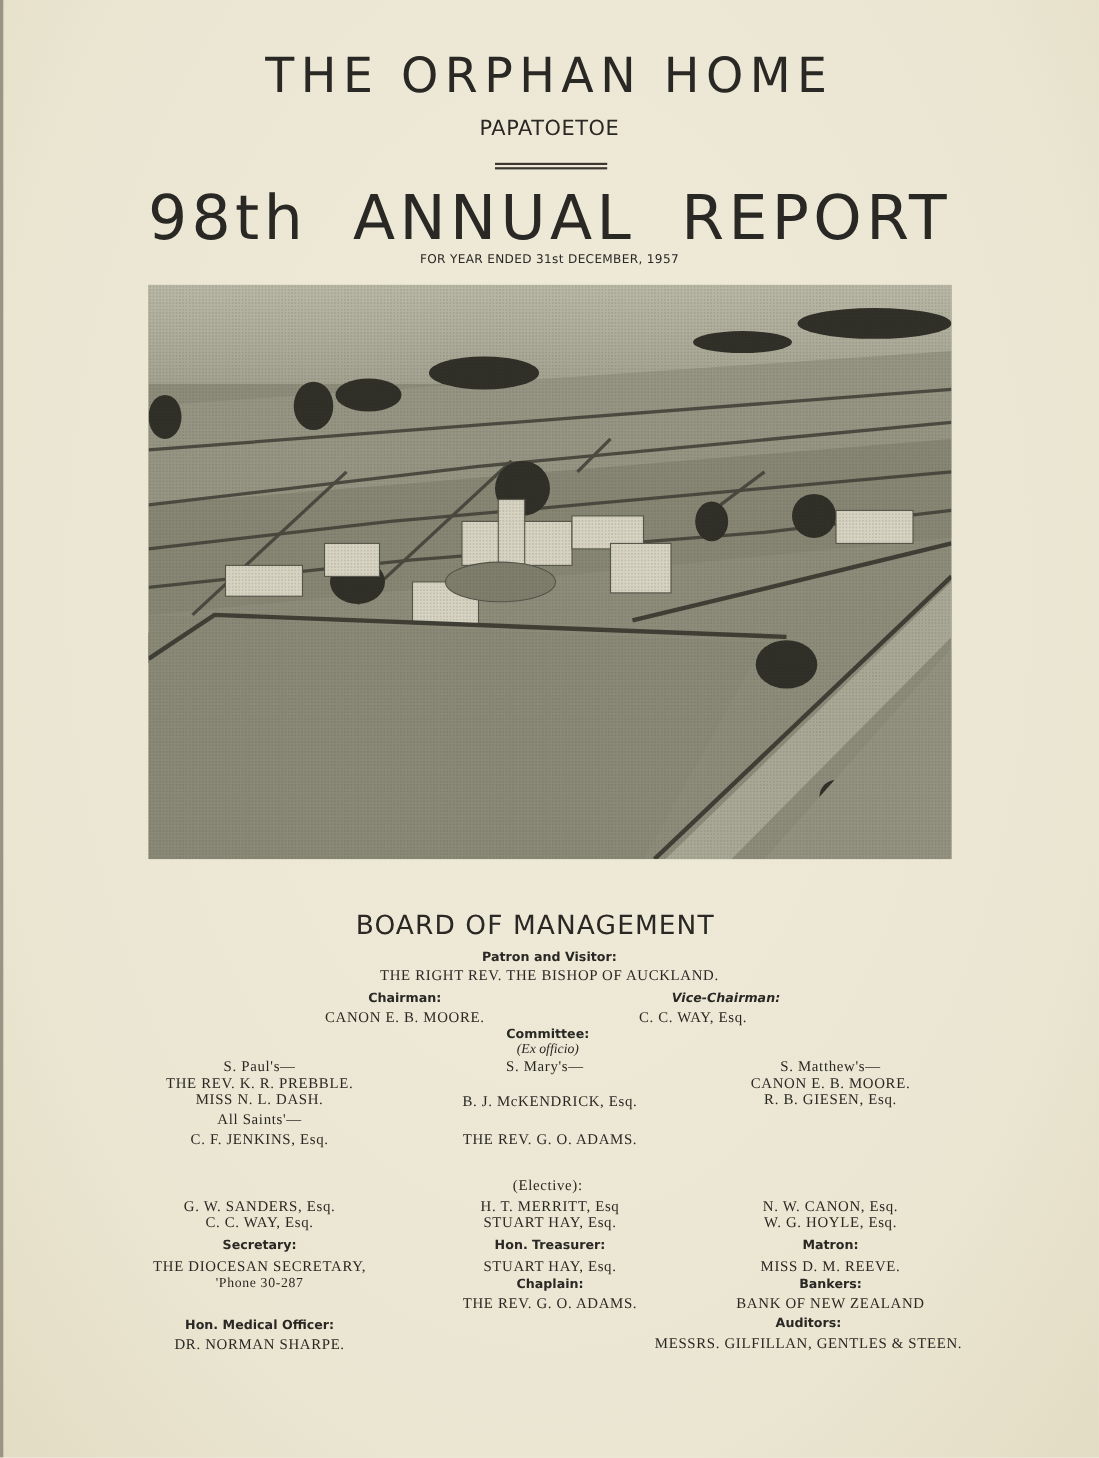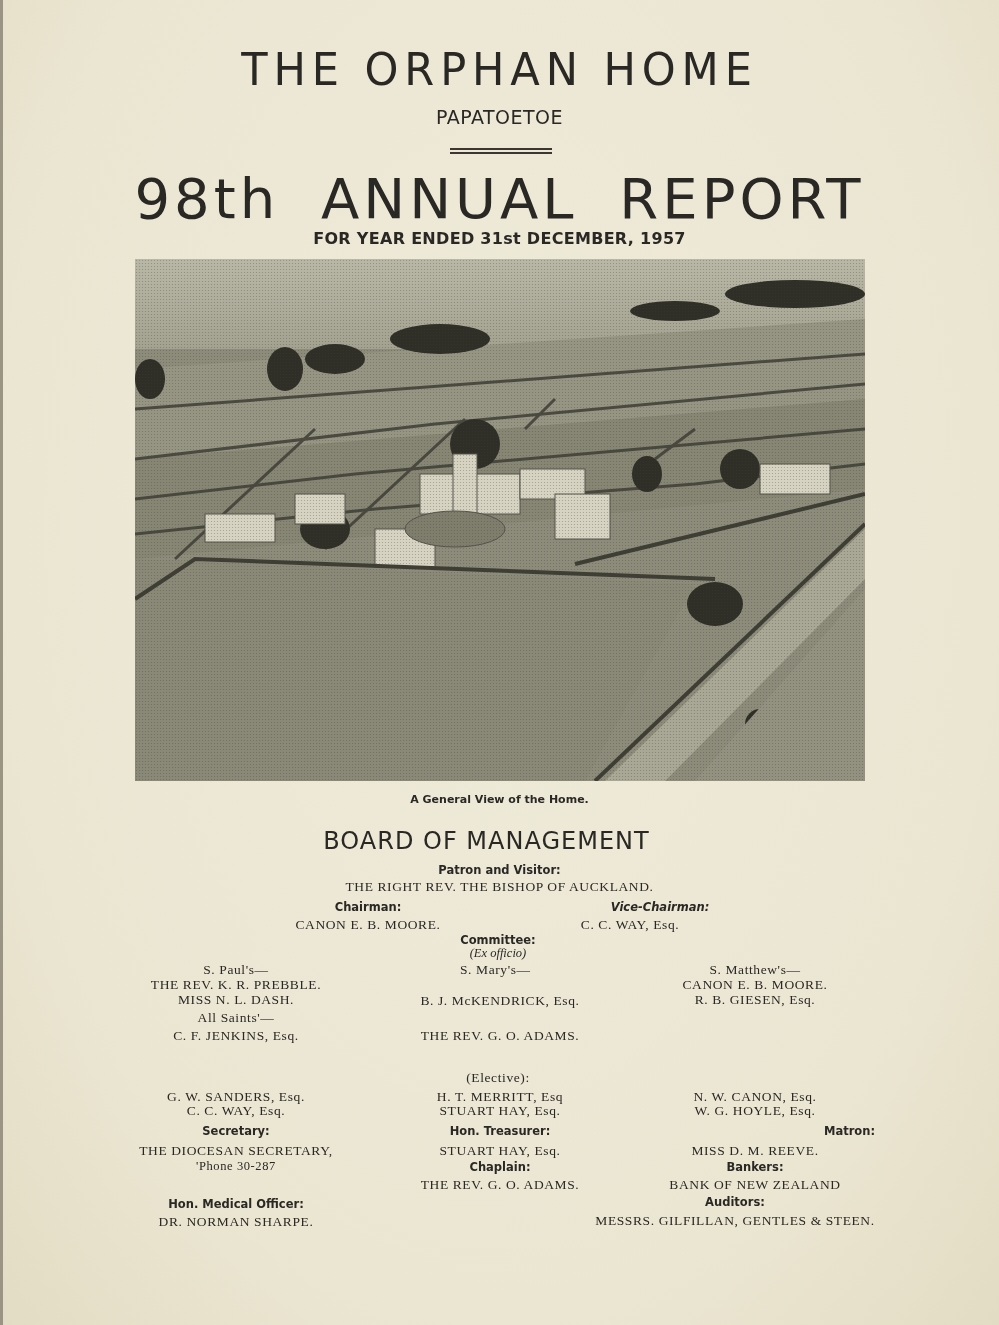--- a/index.html
+++ b/index.html
@@ -26,21 +26,21 @@
     .subtitle { left: 0; width: 999px; top: 106px; font-size: 19px; letter-spacing: 0.5px; }
     .rule {
       position: absolute; left: 450px; width: 102px; top: 148px; height: 6px;
       border-top: 2px solid #3a3732; border-bottom: 2px solid #3a3732; box-sizing: border-box;
     }
     .report-title {
       left: 0; width: 999px; top: 166px;
       font-size: 56px; letter-spacing: 4px; word-spacing: 20px;
     }
     .report-sub {
-      left: 0; width: 999px; top: 229px; font-size: 16px; font-weight: 700; letter-spacing: 0.3px;
+      left: 0; width: 999px; top: 229px; font-size: 11px; font-weight: 400; letter-spacing: 0.3px;
     }
 
     .photo {
       position: absolute; left: 135px; top: 259px; width: 730px; height: 522px;
       overflow: hidden; background: #8c8b7a;
     }
     .photo svg { display: block; }
 
     .caption { left: 0; width: 999px; top: 793px; font-size: 11px; font-weight: 700; }
     .board-title { left: 0; width: 973px; top: 827px; font-size: 24px; letter-spacing: 1px; }
@@ -129,21 +129,20 @@
         <path d="M730,265 L460,522"></path>
         <path d="M0,340 L60,300 L580,320"></path>
         <path d="M440,305 L730,235"></path>
       </g>
 
       <polygon points="730,330 730,522 560,522" fill="#939281"></polygon>
       <rect x="0" y="0" width="730" height="522" fill="url(#ht)"></rect>
     </svg>
   </div>
 
-  <div class="c sans caption">A General View of the Home.</div>
   <div class="c sans board-title">BOARD OF MANAGEMENT</div>
 
   <div class="line lbl" style="left:0;width:999px;top:863px;">Patron and Visitor:</div>
   <div class="line nm" style="left:0;width:999px;top:879px;">THE RIGHT REV. THE BISHOP OF AUCKLAND.</div>
 
   <div class="line lbl" style="left:268px;width:200px;top:900px;">Chairman:</div>
   <div class="line nm" style="left:268px;width:200px;top:917px;">CANON E. B. MOORE.</div>
   <div class="line lbl" style="left:560px;width:200px;top:900px;font-style:italic;">Vice-Chairman:</div>
   <div class="line nm" style="left:530px;width:200px;top:917px;">C. C. WAY, Esq.</div>
 
@@ -172,21 +171,21 @@
   <div class="line nm" style="left:635px;width:240px;top:1089px;">N. W. CANON, Esq.</div>
   <div class="line nm" style="left:635px;width:240px;top:1103px;">W. G. HOYLE, Esq.</div>
 
   <div class="line lbl" style="left:116px;width:240px;top:1124px;">Secretary:</div>
   <div class="line nm" style="left:116px;width:240px;top:1143px;">THE DIOCESAN SECRETARY,</div>
   <div class="line nm" style="left:116px;width:240px;top:1159px;font-size:12.5px;">'Phone 30-287</div>
 
   <div class="line lbl" style="left:380px;width:240px;top:1124px;">Hon. Treasurer:</div>
   <div class="line nm" style="left:380px;width:240px;top:1143px;">STUART HAY, Esq.</div>
 
-  <div class="line lbl" style="left:635px;width:240px;top:1124px;text-align:right;">Matron:</div>
+  <div class="line lbl" style="left:635px;width:240px;top:1124px;">Matron:</div>
   <div class="line nm" style="left:635px;width:240px;top:1143px;">MISS D. M. REEVE.</div>
 
   <div class="line lbl" style="left:380px;width:240px;top:1160px;">Chaplain:</div>
   <div class="line nm" style="left:380px;width:240px;top:1177px;">THE REV. G. O. ADAMS.</div>
 
   <div class="line lbl" style="left:635px;width:240px;top:1160px;">Bankers:</div>
   <div class="line nm" style="left:635px;width:240px;top:1177px;">BANK OF NEW ZEALAND</div>
 
   <div class="line lbl" style="left:116px;width:240px;top:1197px;">Hon. Medical Officer:</div>
   <div class="line nm" style="left:116px;width:240px;top:1214px;">DR.  NORMAN  SHARPE.</div>

